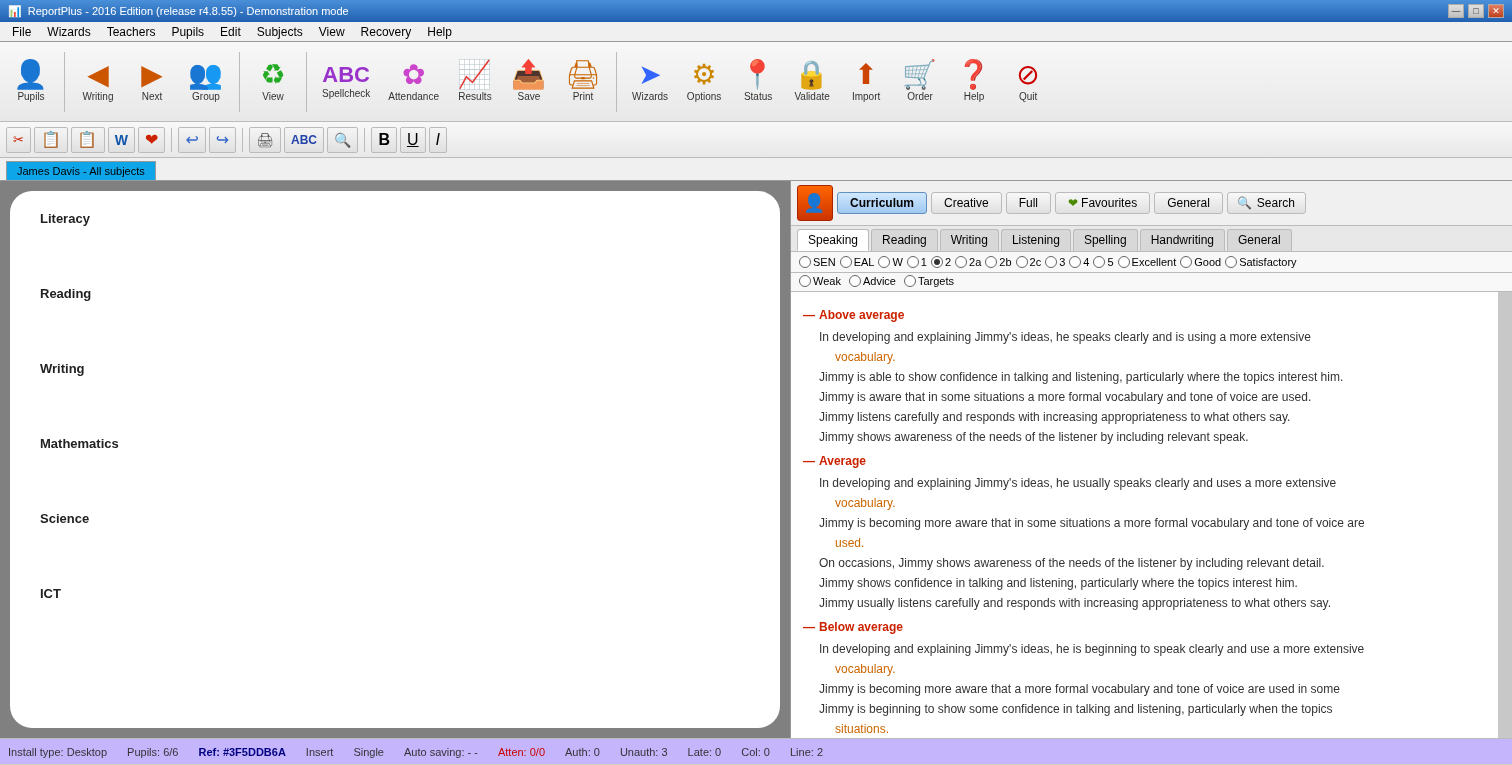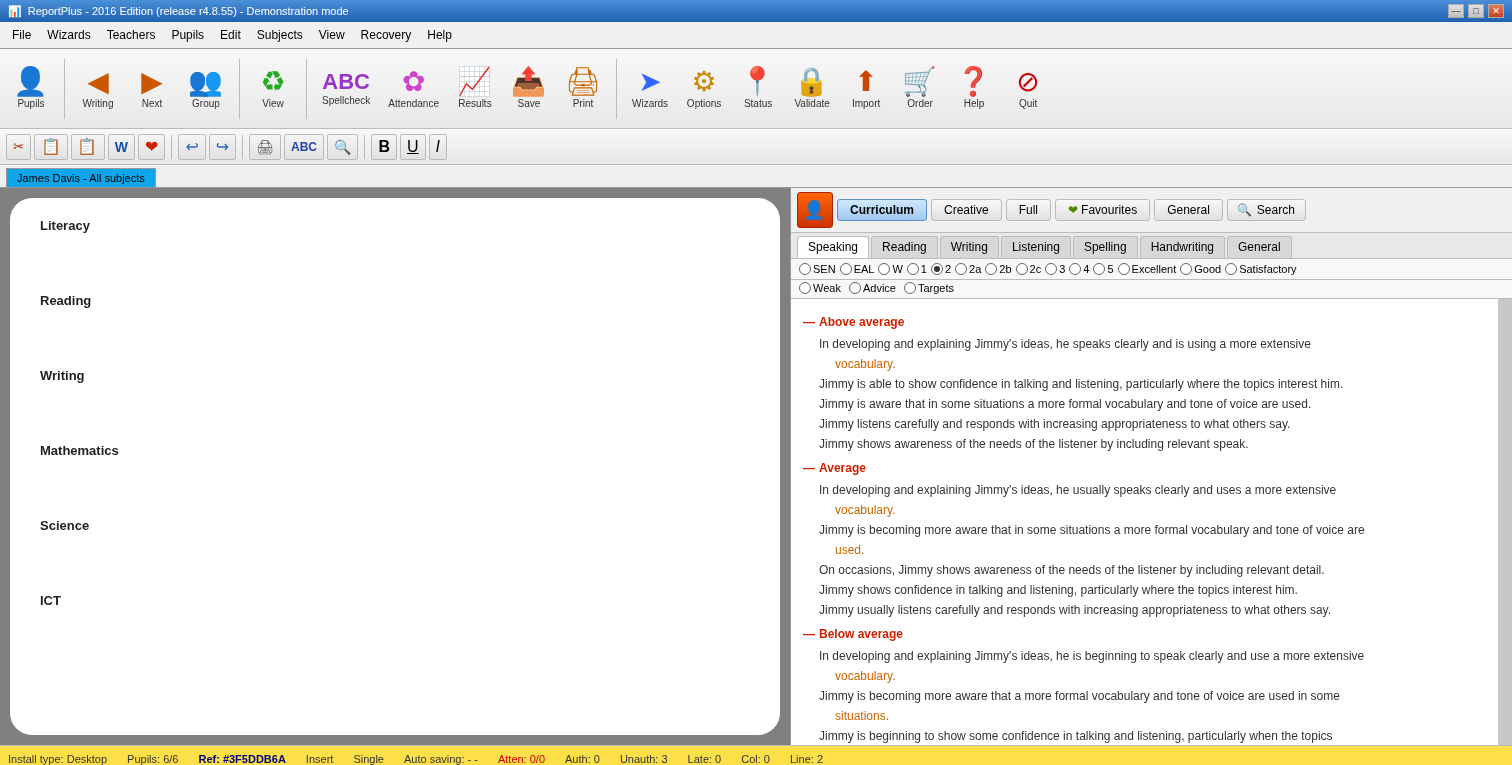--- a/index.html
+++ b/index.html
@@ -26,21 +26,21 @@
     }
     .title-btn.close-btn { background: linear-gradient(to bottom, #e08060, #c04020); color: white; }
 
     
     #menu-bar {
       background: #f0f0f0;
       border-bottom: 1px solid #999;
       display: flex;
       align-items: center;
       padding: 2px 4px;
-      height: 27px;
+      height: 20px;
     }
     .menu-item {
       padding: 2px 8px;
       font-size: 12px;
       cursor: pointer;
       color: #000;
     }
 
     
     #toolbar {
@@ -267,21 +267,21 @@
       align-items: center;
       gap: 4px;
       margin: 6px 0 4px;
     }
     .section-dash { color: #cc2200; font-weight: bold; }
     .content-line { color: #333; margin: 2px 0 2px 16px; }
     .content-highlight { color: #cc6600; }
 
     
     #status-bar {
-      background: #fde047;
+      background: #c4b5fd;
       border-top: 1px solid #bbb;
       display: flex;
       align-items: center;
       padding: 2px 8px;
       font-size: 11px;
       color: #333;
       gap: 20px;
       height: 26px;
     }
     .status-item { white-space: nowrap; }
@@ -580,22 +580,22 @@
         <div class="content-line">Jimmy shows confidence in talking and listening, particularly where the topics interest him.</div>
         <div class="content-line">Jimmy usually listens carefully and responds with increasing appropriateness to what others say.</div>
 
         <div class="section-header">
           <span class="section-dash">—</span>
           <span>Below average</span>
         </div>
         <div class="content-line">In developing and explaining Jimmy's ideas, he is beginning to speak clearly and use a more extensive</div>
         <div class="content-line content-highlight" style="margin-left:32px;">vocabulary.</div>
         <div class="content-line">Jimmy is becoming more aware that a more formal vocabulary and tone of voice are used in some</div>
+        <div class="content-line">Jimmy is beginning to show some confidence in talking and listening, particularly when the topics</div>
         <div class="content-line content-highlight" style="margin-left:32px;">situations.</div>
-        <div class="content-line">Jimmy is beginning to show some confidence in talking and listening, particularly when the topics</div>
 
       </div>
       <div class="scroll-right"></div>
     </div>
   </div>
 </div>
 
 <div id="status-bar">
   <span class="status-item">Install type: Desktop</span>
   <span class="status-item">Pupils: 6/6</span>

